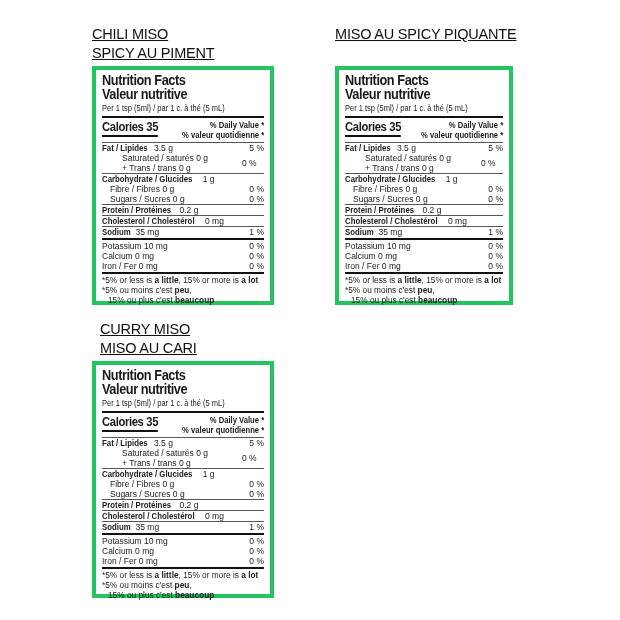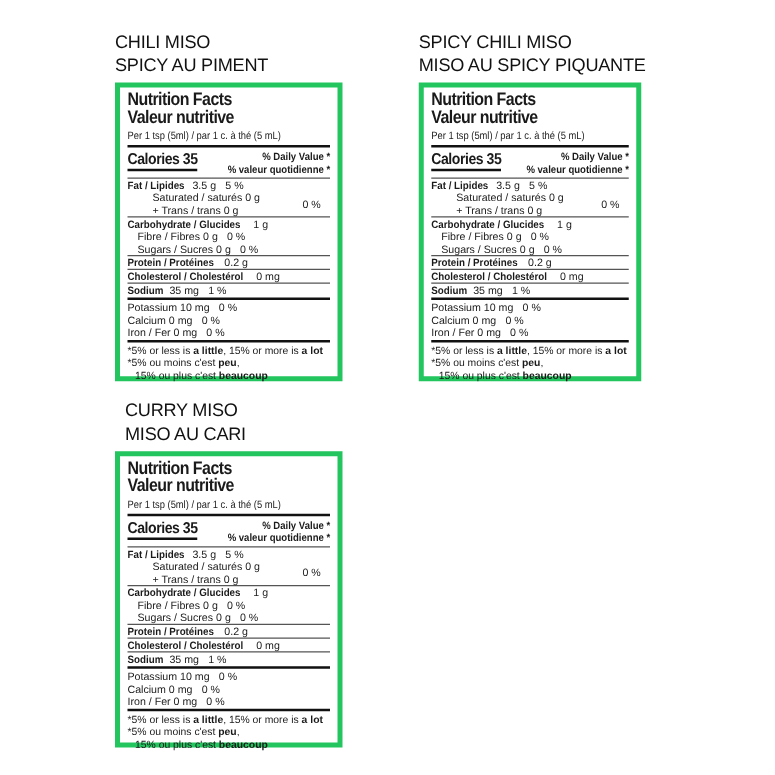--- a/index.html
+++ b/index.html
@@ -1,37 +1,37 @@
 <!DOCTYPE html>
 <html><head>
   <meta charset="utf-8">
   <style>
     html, body { margin: 0; padding: 0; background: #ffffff; }
     body { width: 620px; height: 620px; position: relative; overflow: hidden;
            font-family: "Liberation Sans", sans-serif; color: #1a1a1a; }
     .product { position: absolute; }
     .ptitle { font-family: "Liberation Sans", sans-serif; font-size: 14.5px; line-height: 19px;
-              font-weight: normal; letter-spacing: -0.2px; color: #111; white-space: nowrap; }
+              font-weight: normal; letter-spacing: -0.2px; color: #111; white-space: nowrap; text-decoration: underline; }
     .panel { position: absolute; border: 4px solid #22c55e; background: #fff;
              padding: 3px 6px 4px 6px; box-sizing: border-box; }
     .nf-title { font-family: "Liberation Sans", sans-serif; font-weight: bold;
                 font-size: 14.5px; line-height: 14px; letter-spacing: -0.5px;
                 transform: scaleX(0.88); transform-origin: left; white-space: nowrap; }
     .serving { font-size: 8.5px; line-height: 11px; margin-top: 2px; white-space: nowrap;
                transform: scaleX(0.88); transform-origin: left; }
     .thick { border-top: 2.5px solid #111; margin-top: 2px; }
     .med { border-top: 2.5px solid #111; }
     .thin { border-top: 1px solid #555; }
     .cal-row { display: flex; justify-content: space-between; align-items: flex-start; padding-top: 2px; height: 22px; position: relative; }
     .cal { font-weight: bold; font-size: 12.5px; line-height: 14px; letter-spacing: -0.4px;
            transform: scaleX(0.9); transform-origin: left; white-space: nowrap;
            border-bottom: 2.5px solid #111; padding-bottom: 1px; }
     .dv { text-align: right; font-weight: bold; font-size: 8.5px; line-height: 10px; white-space: nowrap;
           transform: scaleX(0.9); transform-origin: right; }
-    .row { display: flex; font-size: 8.5px; line-height: 10px; white-space: nowrap; }
+    .row { display: flex; justify-content: space-between; font-size: 8.5px; line-height: 10px; white-space: nowrap; }
     .row .lbl b { font-weight: bold; }
     .indent { padding-left: 8px; }
     .pct { text-align: right; min-width: 22px; }
     .grp { display: flex; justify-content: space-between; align-items: center; margin-left: 12px; }
     .grp .lines { display: flex; flex-direction: column; }
     .foot { font-size: 8.3px; line-height: 10px; white-space: nowrap; padding-top: 1px; }
     .foot .ast { color: #333; }
     .foot b { font-weight: bold; }
     .narrow { display: inline-block; transform: scaleX(0.92); transform-origin: left; }
   </style>
@@ -106,21 +106,20 @@
   </div>
   <div class="med" style="margin-top:1px;"></div>
   <div class="foot">
     <div><span class="ast">*</span><span>5% or less is </span><b>a little</b><span>, 15% or more is </span><b>a lot</b></div>
     <div><span class="ast">*</span><span>5% ou moins c'est </span><b>peu</b><span>,</span></div>
     <div style="padding-left:6px;"><span>15% ou plus c'est </span><b>beaucoup</b></div>
   </div>
 </div>
 
 <div class="product" style="left:335px; top:25px;">
-  <div class="ptitle">SPICY CHILI MISO</div>
   <div class="ptitle">MISO AU SPICY PIQUANTE</div>
 </div>
 <div class="panel nf" style="left:335px; top:66px; width:178px; height:239px;">
   <div class="nf-title">Nutrition Facts</div>
   <div class="nf-title">Valeur nutritive</div>
   <div class="serving">Per 1 tsp (5ml) / par 1 c. à thé (5 mL)</div>
   <div class="thick"></div>
   <div class="cal-row">
     <div class="cal">Calories 35</div>
     <div>

